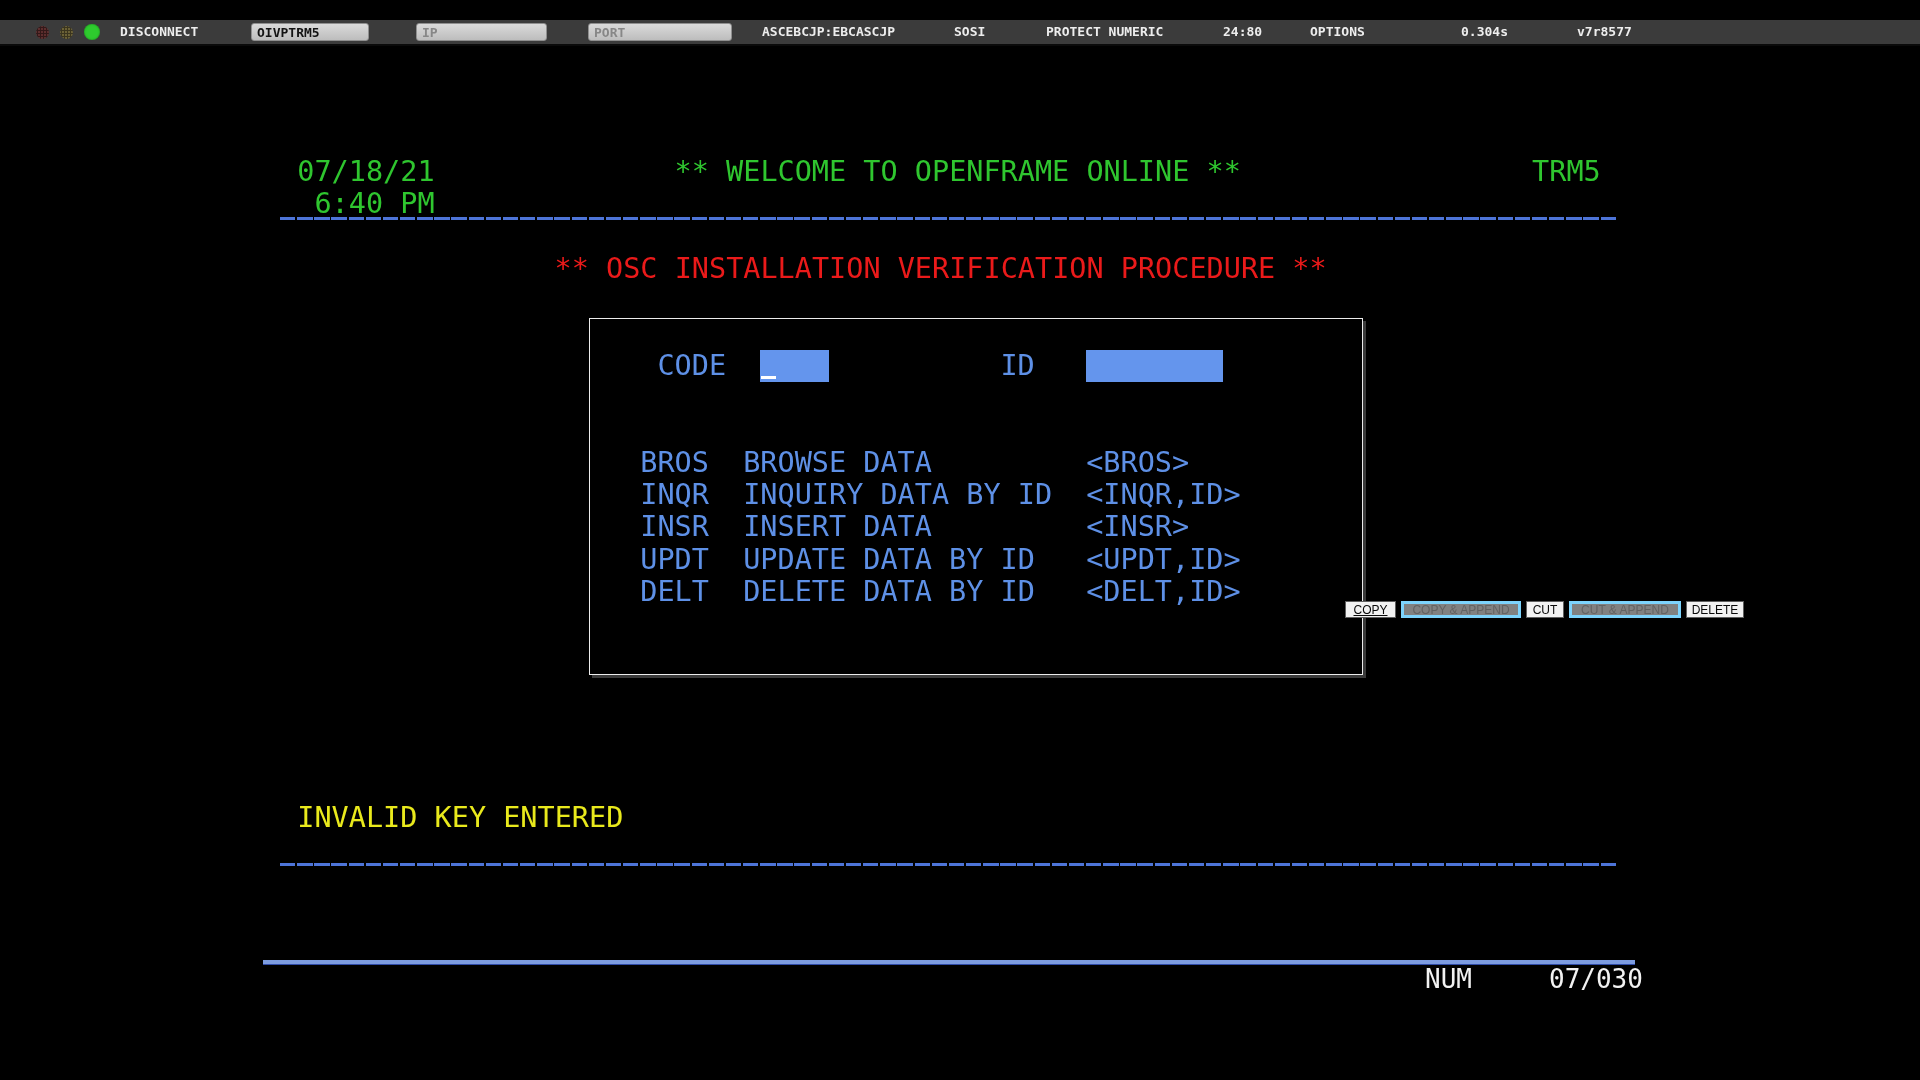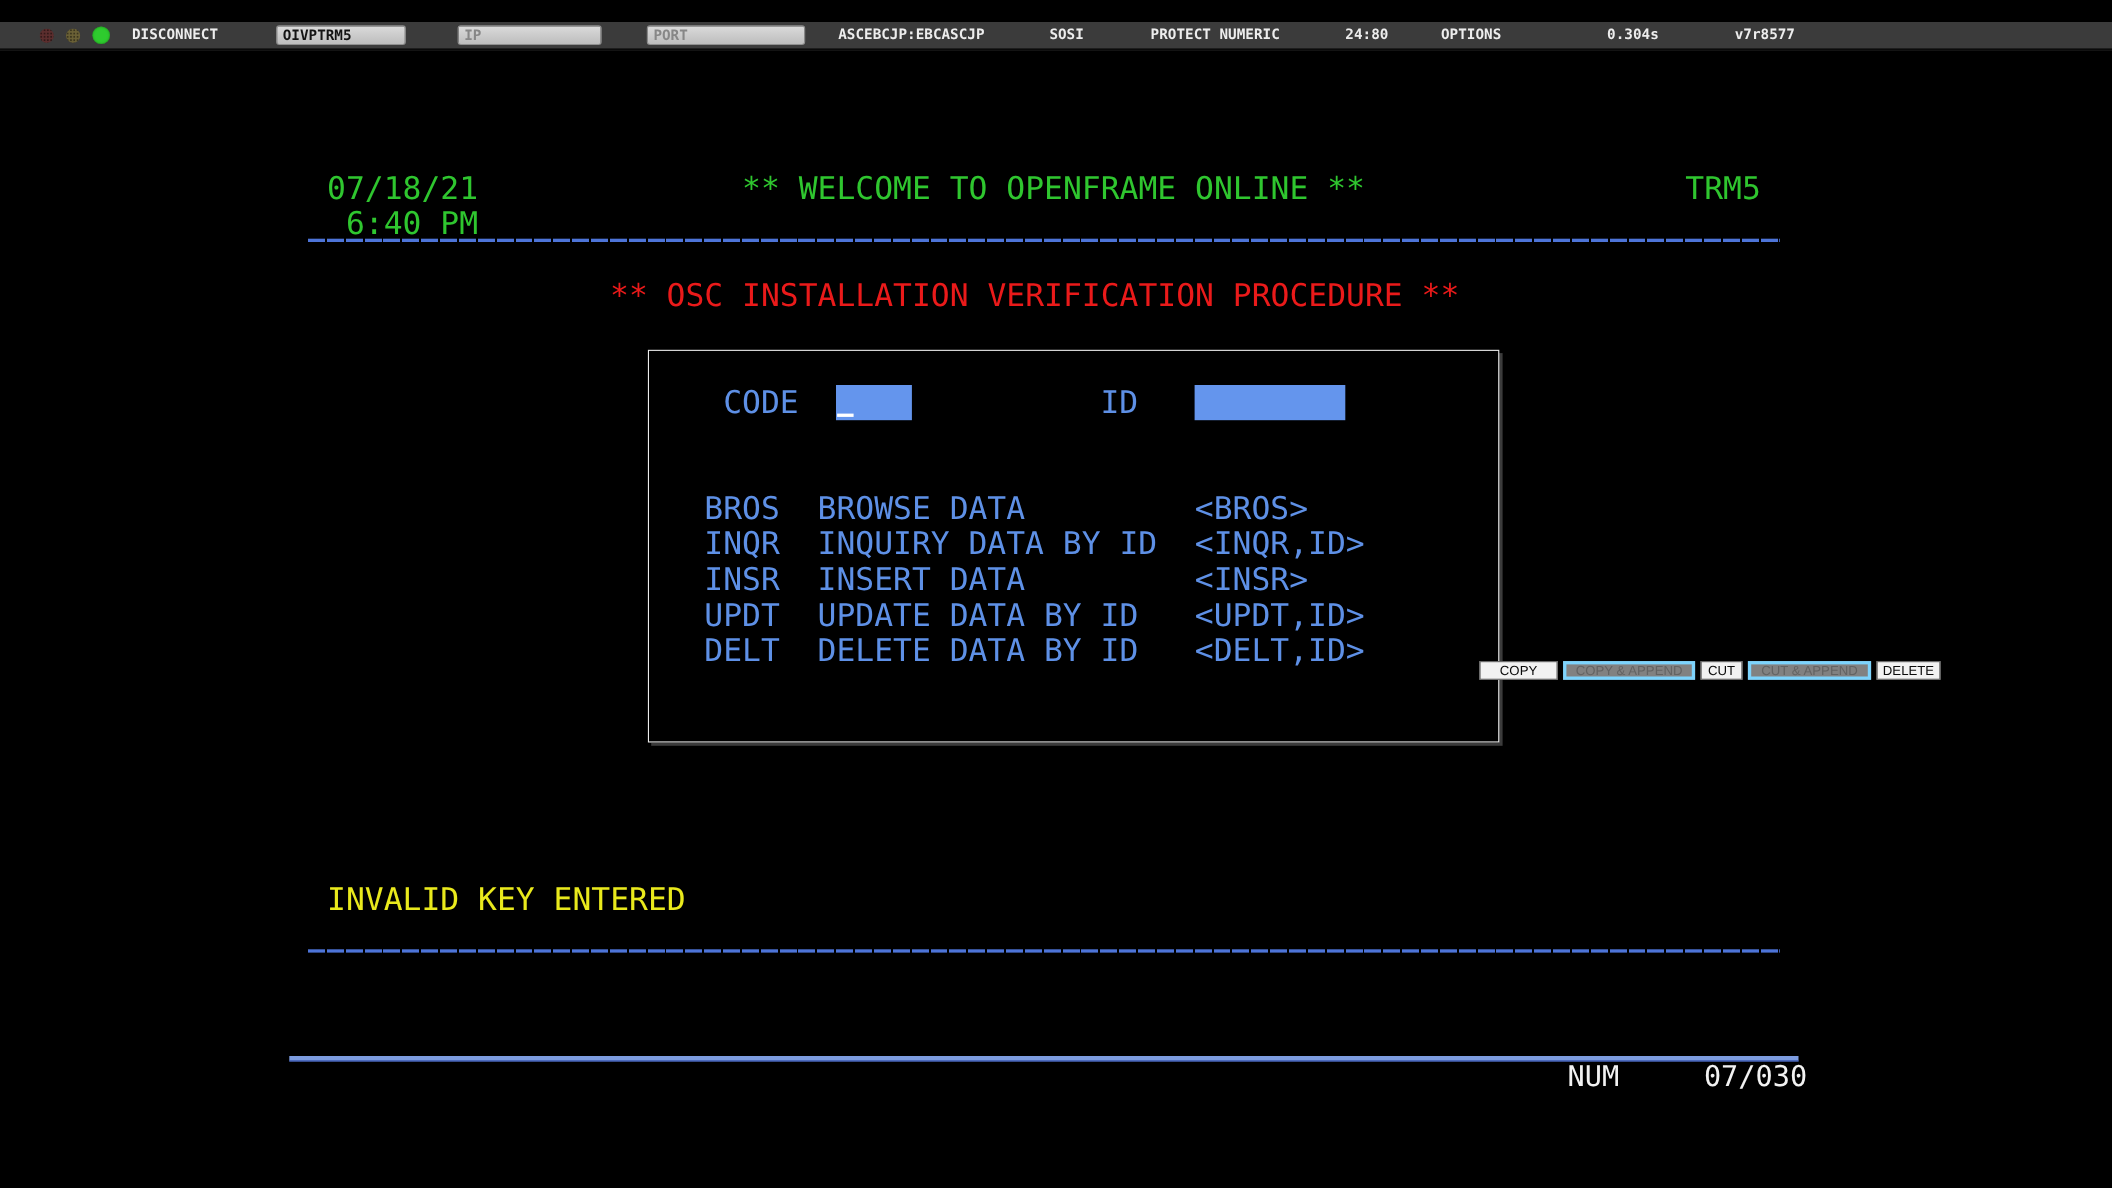--- a/index.html
+++ b/index.html
@@ -104,18 +104,18 @@
     <div class="tcell c- c-blue" style="left: 640.3px; top: 535.9px;">DELT</div>
     <div class="tcell c- c-blue" style="left: 743.2px; top: 535.9px;">DELETE DATA BY ID</div>
     <div class="tcell c- c-blue" style="left: 1086.2px; top: 535.9px;">&lt;DELT,ID&gt;</div>
     <div class="tcell c- c-yellow" style="left: 297.3px; top: 762px;">INVALID KEY ENTERED</div>
     <div class="oia-separator" style="left: 263px; top: 920px; width: 1372px;"></div>
     <div class="oia-text" style="left: 1425px; top: 923px;">NUM</div>
     <div class="oia-text" style="left: 1549px; top: 923px;">07/030</div>
   </div>
 
 <div class="ctx-menu" id="ctx-menu">
-    <button class="ctx-btn ctx-enabled" style="width: 71px;">COPY</button>
+    <button class="ctx-btn ctx-enabled" style="width: 51px; text-decoration: underline;">COPY</button>
     <button class="ctx-btn ctx-disabled" disabled="" style="width: 120px;">COPY &amp; APPEND</button>
     <button class="ctx-btn ctx-enabled" style="width: 38px;">CUT</button>
     <button class="ctx-btn ctx-disabled" disabled="" style="width: 112px;">CUT &amp; APPEND</button>
     <button class="ctx-btn ctx-enabled" style="width: 58px;">DELETE</button>
   </div>
 
 </body></html>

